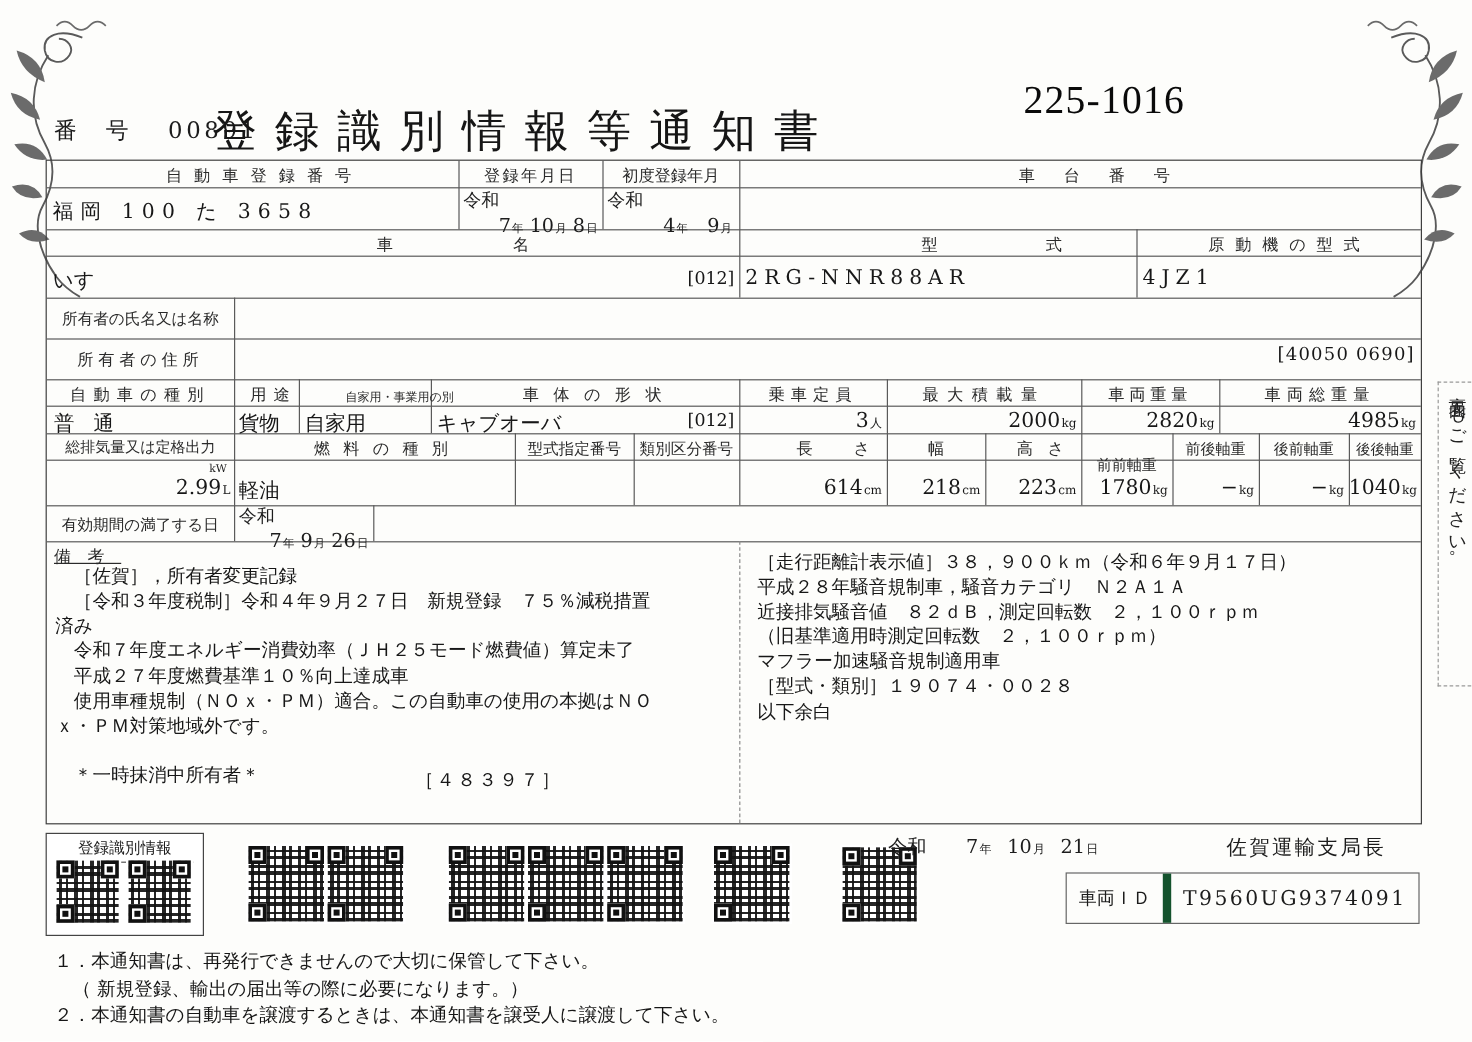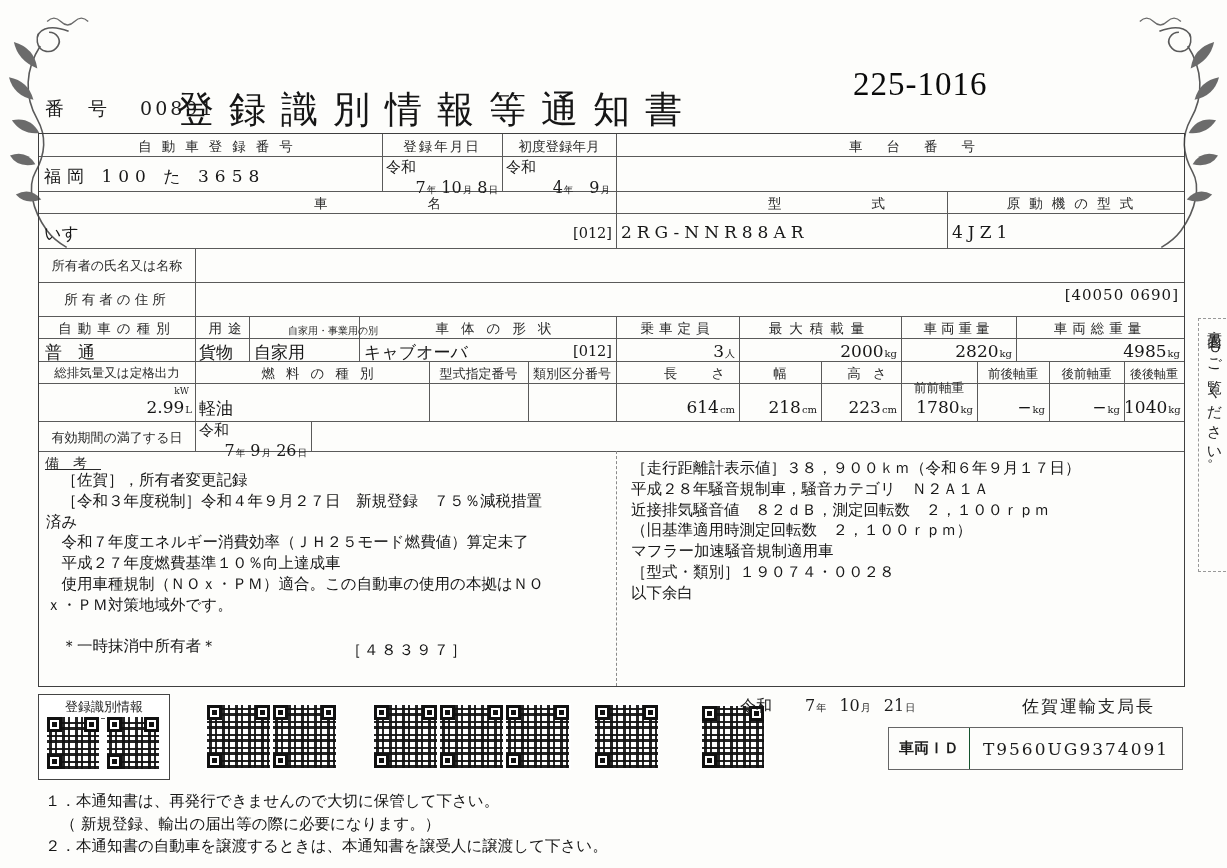--- a/index.html
+++ b/index.html
@@ -27,21 +27,21 @@
       repeating-linear-gradient(0deg, rgba(18,18,18,.92) 0 3px, rgba(255,255,255,0) 3px 6px, rgba(18,18,18,.92) 6px 8px, rgba(255,255,255,0) 8px 13px),
       repeating-linear-gradient(90deg, #fff 0 2px, #262626 2px 5px, #fff 5px 8px, #262626 8px 10px, #fff 10px 13px);
       outline:2px solid #fff;}
   .qr i{position:absolute;width:15px;height:15px;background:#fff;border:3px solid #111;box-sizing:border-box;}
   .qr i::after{content:"";position:absolute;inset:2px;background:#111;}
   .qr i.f1{left:0;top:0}.qr i.f2{right:0;top:0}.qr i.f3{left:0;bottom:0}
   .qrbox{position:absolute;left:38px;top:694px;width:130px;height:84px;border:1.5px solid #444;background:#fff;}
   .qrbox .lbl{display:block;margin:3px 8px 0 8px;text-align:center;font-size:13px;border-bottom:1px solid #555;padding-bottom:2px;}
   
   .vid{position:absolute;left:888px;top:727px;width:293px;height:41px;border:1px solid #666;display:flex;background:#fdfdfb;}
-  .vid .vl-label{width:80px;border-right:1px solid #14532d;display:flex;align-items:center;justify-content:center;font-size:15px;font-weight:bold;}
+  .vid .vl-label{width:80px;border-right:7px solid #14532d;display:flex;align-items:center;justify-content:center;font-size:15px;}
   .vid .vl-value{flex:1;display:flex;align-items:center;justify-content:center;font-size:17px;letter-spacing:2px;}
   .sidebar-note{position:absolute;left:1198px;top:318px;width:24px;height:252px;
       border:1px dashed #999;border-right:none;writing-mode:vertical-rl;
       font-size:15px;letter-spacing:4px;padding-left:3px;display:flex;align-items:center;color:#222;}
   .ornament{position:absolute;}
   .title{position:absolute;left:177px;top:85px;font-size:37px;letter-spacing:15px;white-space:nowrap;color:#161616;}
   .docnum{position:absolute;left:45px;top:96px;font-size:19px;white-space:nowrap;}
   .corner-code{position:absolute;left:853px;top:66px;font-family:Liberation Serif, serif;
       font-size:33px;color:#0a0a0a;letter-spacing:1px;}
   .issuer{position:absolute;left:1022px;top:695px;font-size:17px;letter-spacing:2px;}

